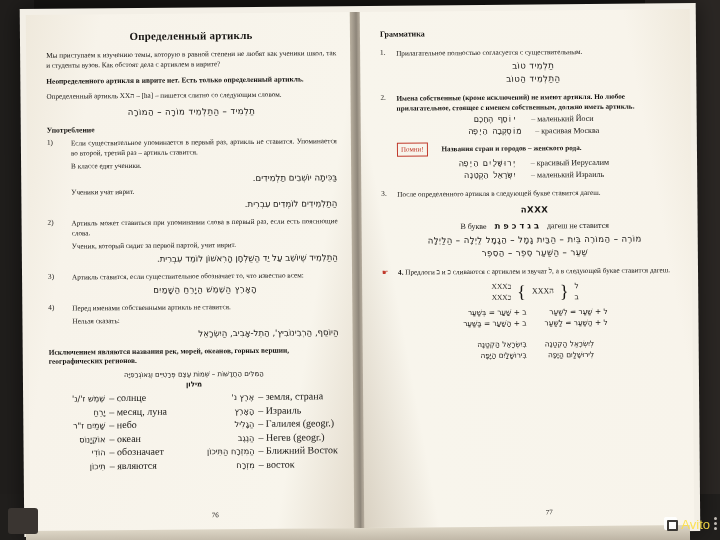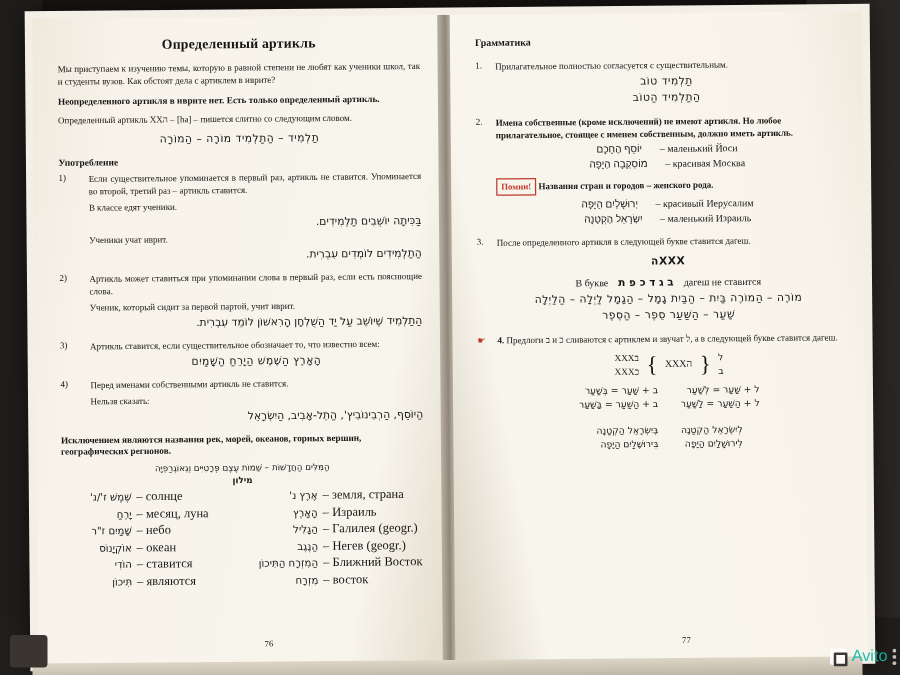--- a/index.html
+++ b/index.html
@@ -68,37 +68,37 @@
   .voc-row{display:flex;align-items:baseline;font-size:7px;margin-bottom:2.6px;}
   .voc-row .h{width:56px;flex:0 0 56px;text-align:right;font-family:"DejaVu Sans",sans-serif;direction:rtl;font-size:8.2px;}
   .voc-row .d{flex:1;font-size:10px;padding-left:4px;}
 
   
   .gram-title{font-size:8px;font-weight:bold;margin:2px 0 10px 0;}
   .r-item{display:flex;margin:0 0 6px 0;}
   .r-item .num{width:16px;flex:0 0 16px;font-size:7.2px;}
   .r-item .body{flex:1;font-size:7.2px;line-height:10px;}
   .pair{display:flex;justify-content:center;gap:14px;font-size:8px;margin:2px 0;}
-  .pair .hb{font-family:Liberation Sans, sans-serif;direction:rtl;}
+  .pair .hb{font-family:Liberation Mono, monospace;direction:rtl;}
   .pomni{
-    display:inline-block;border:1px solid #c0392b;color:#c0392b;font-weight:bold;
-    font-size:7px;padding:1px 3px;margin-right:0;
+    display:inline-block;border:1px solid #c0392b;color:#c0392b;font-weight:normal;
+    font-size:7px;padding:1px 3px;margin-right:12px;
   }
   .red{color:#c0392b;}
   .dagesh-row{text-align:center;font-size:8px;margin:3px 0;}
   .tri{display:flex;justify-content:center;align-items:center;gap:6px;margin:4px 0;font-size:8px;}
   .brace{font-size:18px;line-height:10px;}
   .eqcol{font-size:7.4px;line-height:11px;}
   .eqbox{display:flex;justify-content:center;gap:18px;margin-top:4px;}
   .folio{position:absolute;bottom:10px;width:100%;text-align:center;font-size:7px;}
 
   
   .wm{
-    position:absolute;right:6px;bottom:8px;display:flex;align-items:flex-end;gap:4px;
-    color:#14b8a6;font-family:"Liberation Sans",sans-serif;font-size:13px;opacity:.92;
+    position:absolute;right:6px;bottom:8px;display:flex;align-items:flex-start;gap:4px;
+    color:#fde047;font-family:"Liberation Sans",sans-serif;font-size:13px;opacity:.92;
   }
   .wm .sq{width:13px;height:13px;background:#ffffff;border-radius:2px;position:relative;}
   .wm .sq:after{content:"";position:absolute;left:3px;top:3px;width:7px;height:7px;border:2px solid #2e2b28;border-radius:1px;}
   .wm .dots{display:flex;flex-direction:column;gap:2px;}
   .wm .dots i{display:block;width:3px;height:3px;background:#cfcac2;border-radius:50%;}
   .corner{position:absolute;left:8px;bottom:6px;width:30px;height:26px;background:#3a3531;border-radius:3px;}
 </style>
 </head>
 <body>
 
@@ -179,21 +179,21 @@
             <div class="voc-row">
               <div class="h">שָׁמַיִם ז"ר</div>
               <div class="d">– небо</div>
             </div>
             <div class="voc-row">
               <div class="h">אוֹקְיָנוֹס</div>
               <div class="d">– океан</div>
             </div>
             <div class="voc-row">
               <div class="h">הוֹדִי</div>
-              <div class="d">– ставится</div>
+              <div class="d">– обозначает</div>
             </div>
             <div class="voc-row">
               <div class="h">תִּיכוֹן</div>
               <div class="d">– являются</div>
             </div>
           </div>
           <div class="voc-col">
             <div class="voc-row">
               <div class="h">אֶרֶץ נ'</div>
               <div class="d">– земля, страна</div>

